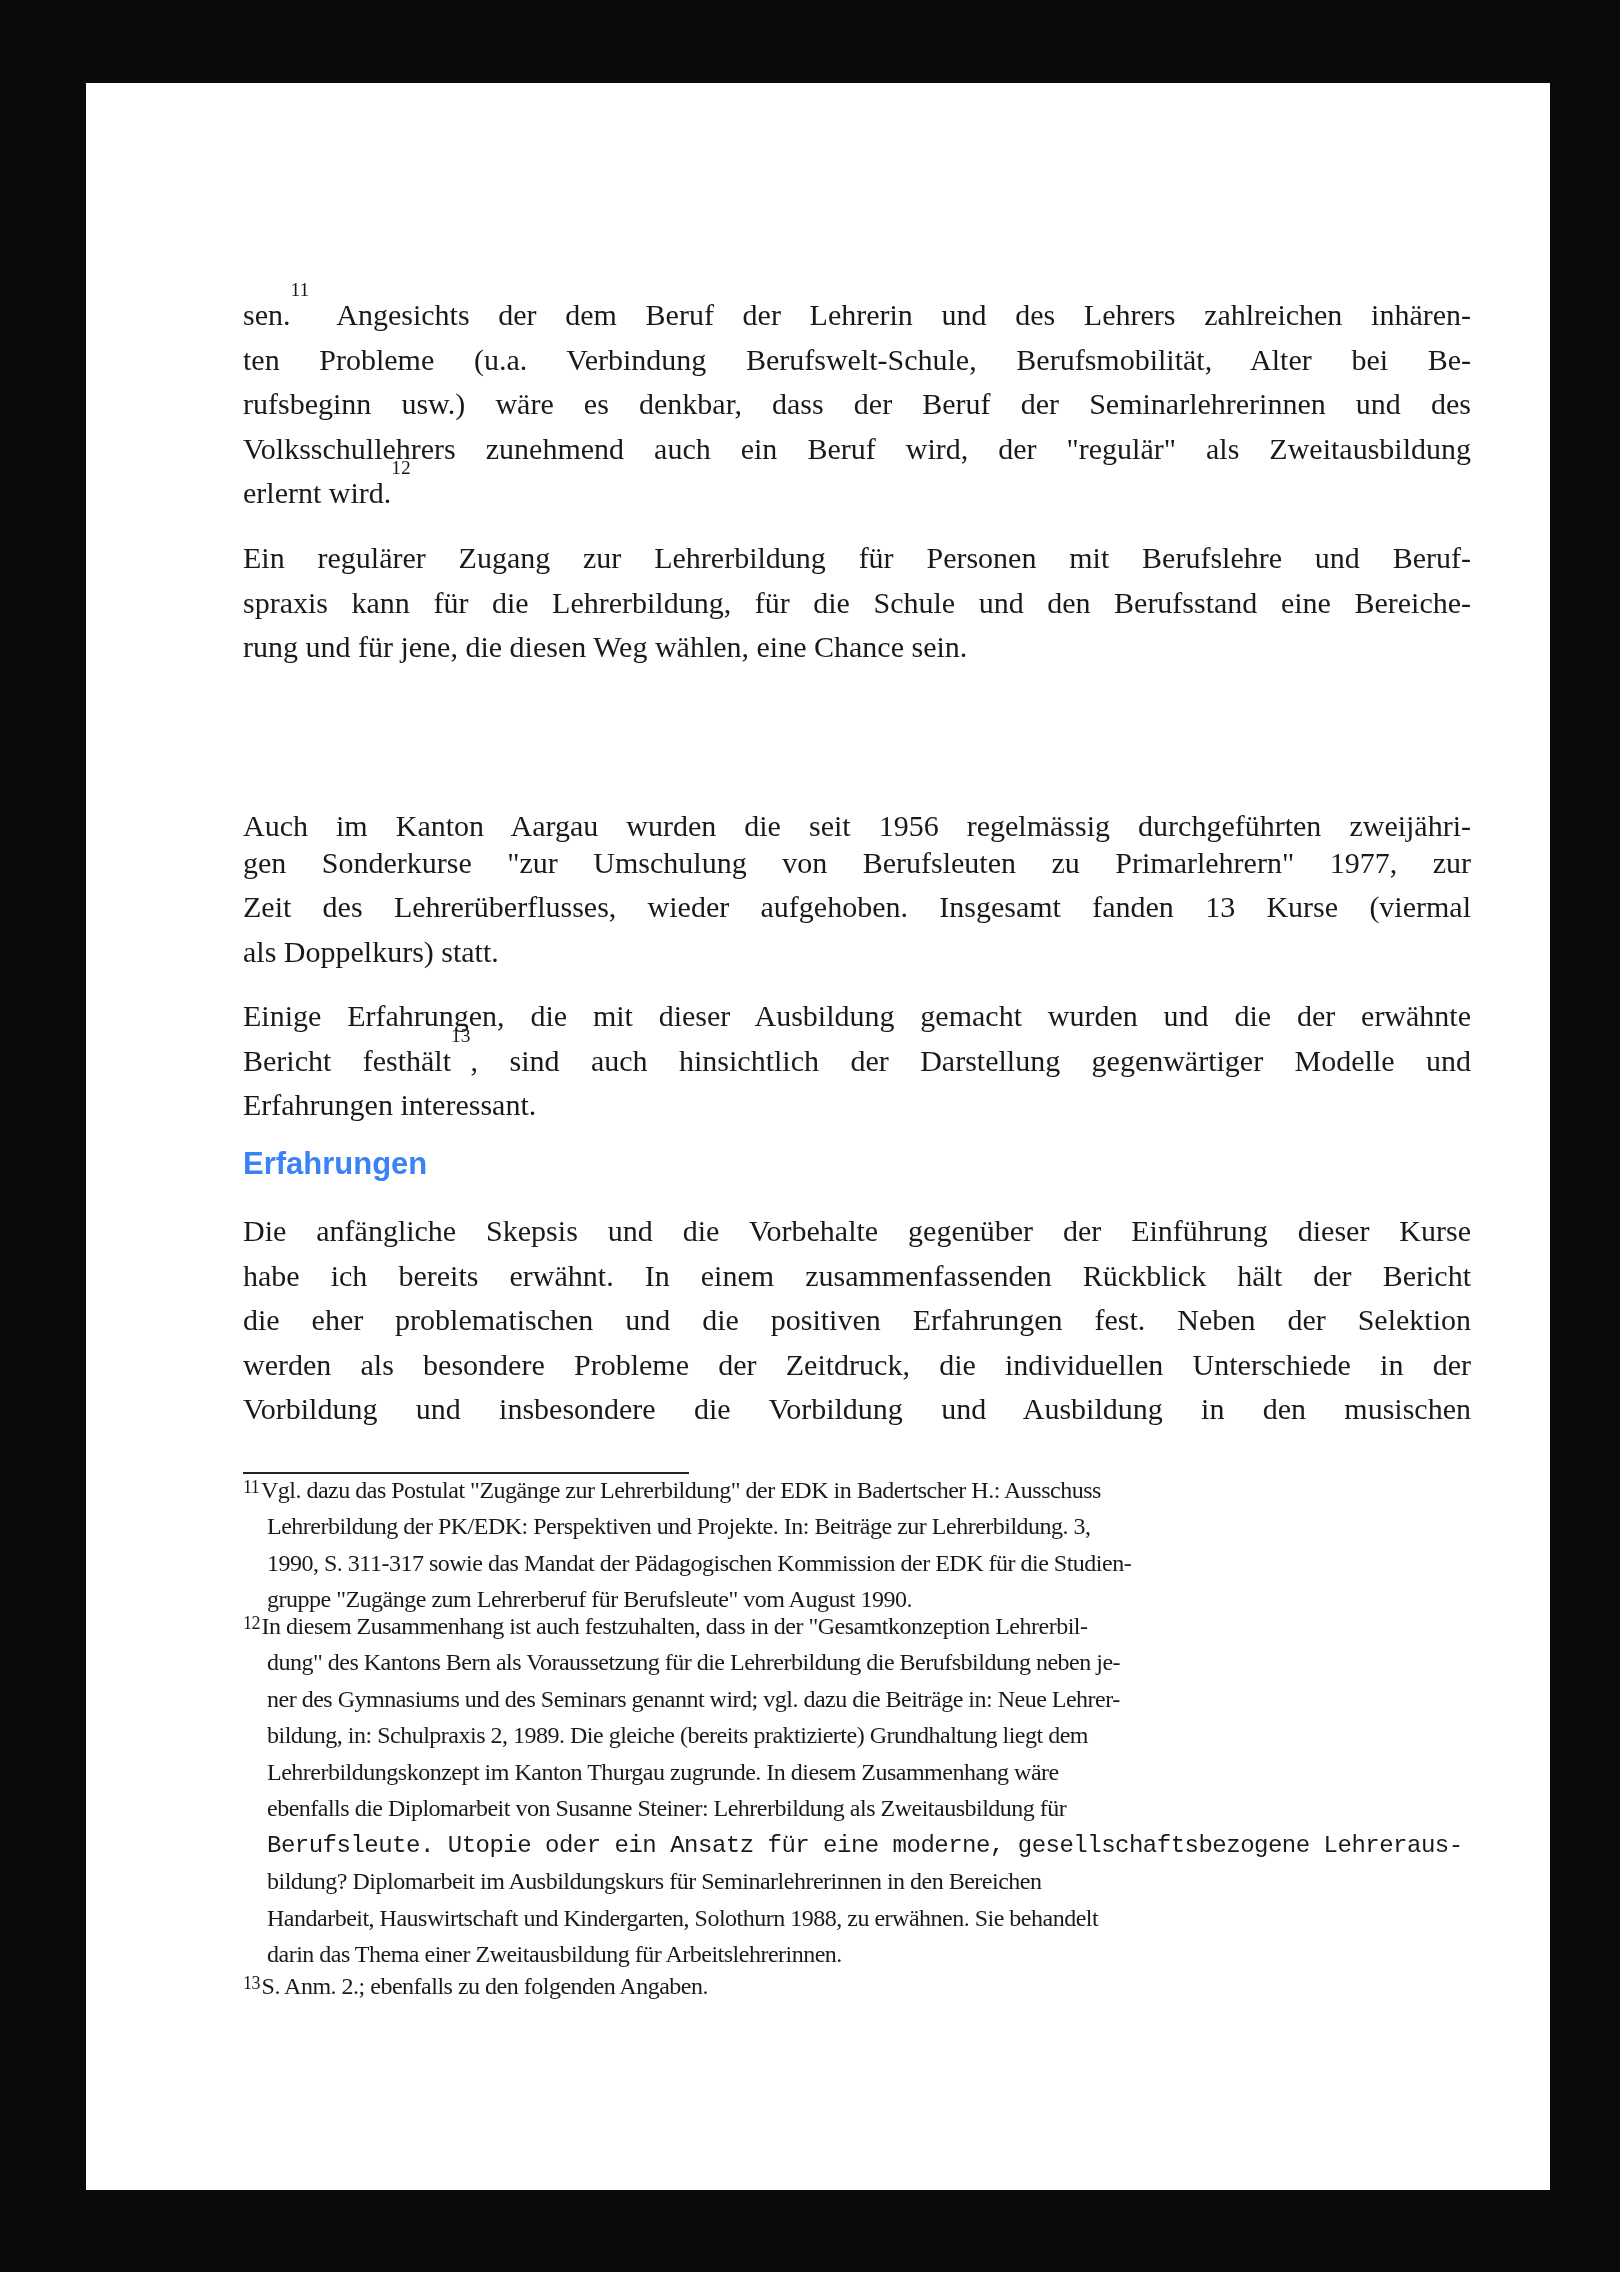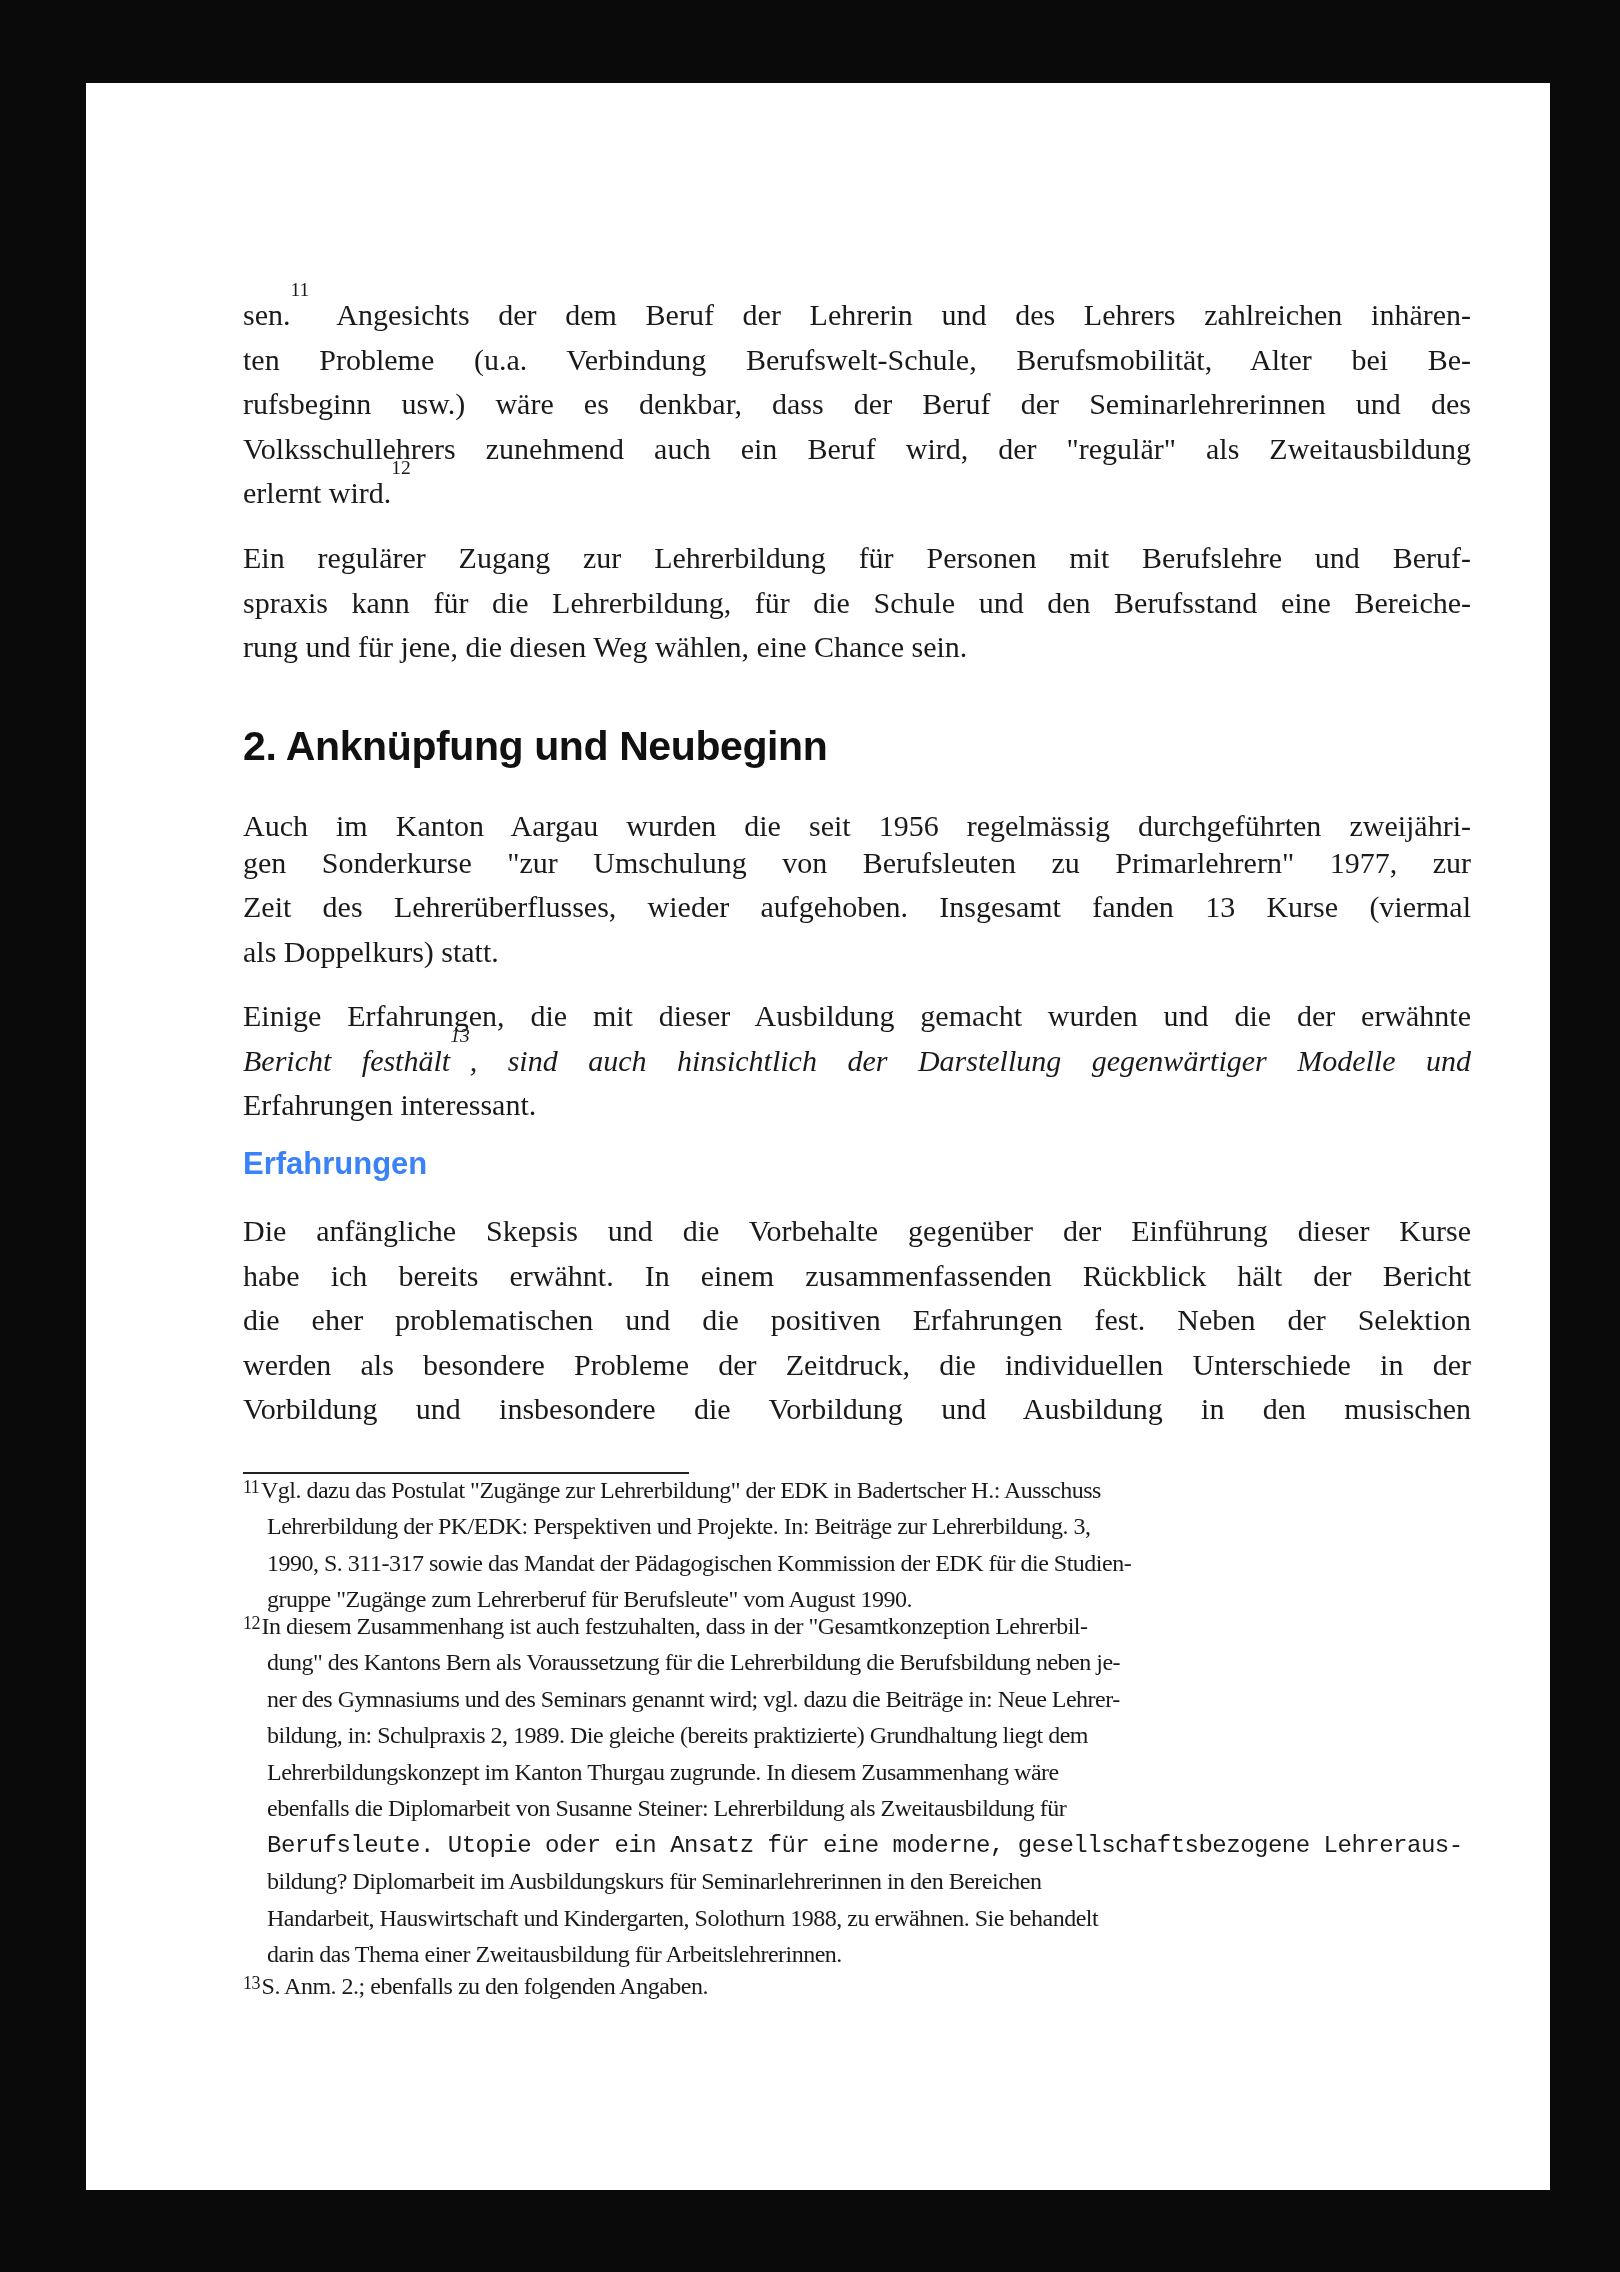--- a/index.html
+++ b/index.html
@@ -59,32 +59,31 @@
     <div class="line justify" style="top:134px;">Volksschullehrers zunehmend auch ein Beruf wird, der "regulär" als Zweitausbildung</div>
     <div class="line" style="top:178px;"><span>erlernt wird.</span><sup>12</sup></div>
   </div>
 
   <div class="body-text" style="top:455px;">
     <div class="line justify" style="top:0px;">Ein regulärer Zugang zur Lehrerbildung für Personen mit Berufslehre und Beruf-</div>
     <div class="line justify" style="top:45px;">spraxis kann für die Lehrerbildung, für die Schule und den Berufsstand eine Bereiche-</div>
     <div class="line" style="top:89px;">rung und für jene, die diesen Weg wählen, eine Chance sein.</div>
   </div>
 
-  <div class="h2" style="top:640px;">2. Anknüpfung und Neubeginn</div>
 
   <div class="body-text" style="top:715px;">
     <div class="line justify" style="top:0px;margin-top:8px;">Auch im Kanton Aargau wurden die seit 1956 regelmässig durchgeführten zweijähri-</div>
     <div class="line justify" style="top:45px;">gen Sonderkurse "zur Umschulung von Berufsleuten zu Primarlehrern" 1977, zur</div>
     <div class="line justify" style="top:89px;">Zeit des Lehrerüberflusses, wieder aufgehoben. Insgesamt fanden 13 Kurse (viermal</div>
     <div class="line" style="top:134px;">als Doppelkurs) statt.</div>
   </div>
 
   <div class="body-text" style="top:913px;">
     <div class="line justify" style="top:0px;">Einige Erfahrungen, die mit dieser Ausbildung gemacht wurden und die der erwähnte</div>
-    <div class="line justify" style="top:45px;font-style:italic;"><span>Bericht festhält</span><sup>13</sup><span>, sind auch hinsichtlich der Darstellung gegenwärtiger Modelle und</span></div>
+    <div class="line justify" style="top:45px;"><span>Bericht festhält</span><sup>13</sup><span>, sind auch hinsichtlich der Darstellung gegenwärtiger Modelle und</span></div>
     <div class="line" style="top:89px;">Erfahrungen interessant.</div>
   </div>
 
   <div class="h3" style="top:1063px;">Erfahrungen</div>
 
   <div class="body-text" style="top:1128px;">
     <div class="line justify" style="top:0px;">Die anfängliche Skepsis und die Vorbehalte gegenüber der Einführung dieser Kurse</div>
     <div class="line justify" style="top:45px;">habe ich bereits erwähnt. In einem zusammenfassenden Rückblick hält der Bericht</div>
     <div class="line justify" style="top:89px;">die eher problematischen und die positiven Erfahrungen fest. Neben der Selektion</div>
     <div class="line justify" style="top:134px;">werden als besondere Probleme der Zeitdruck, die individuellen Unterschiede in der</div>

